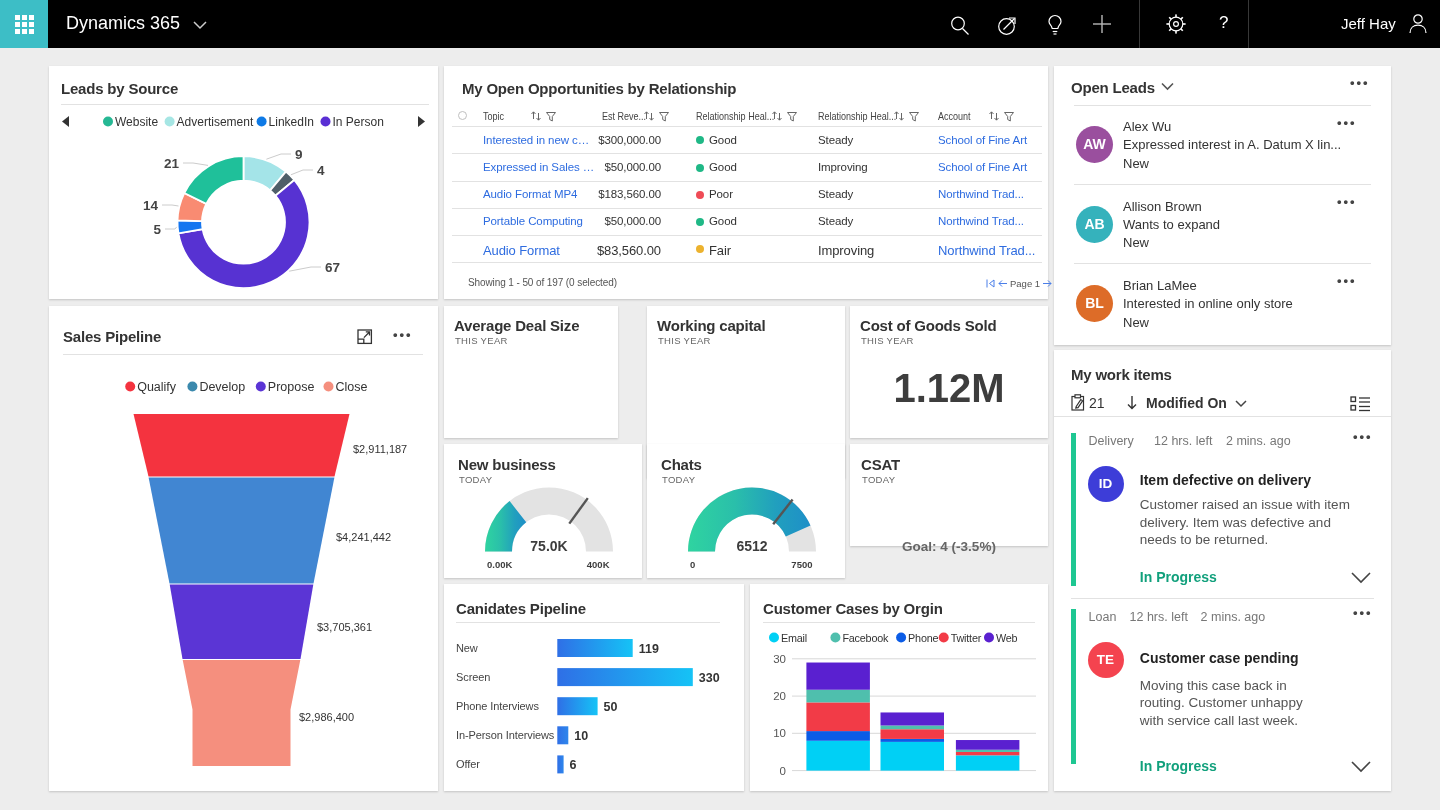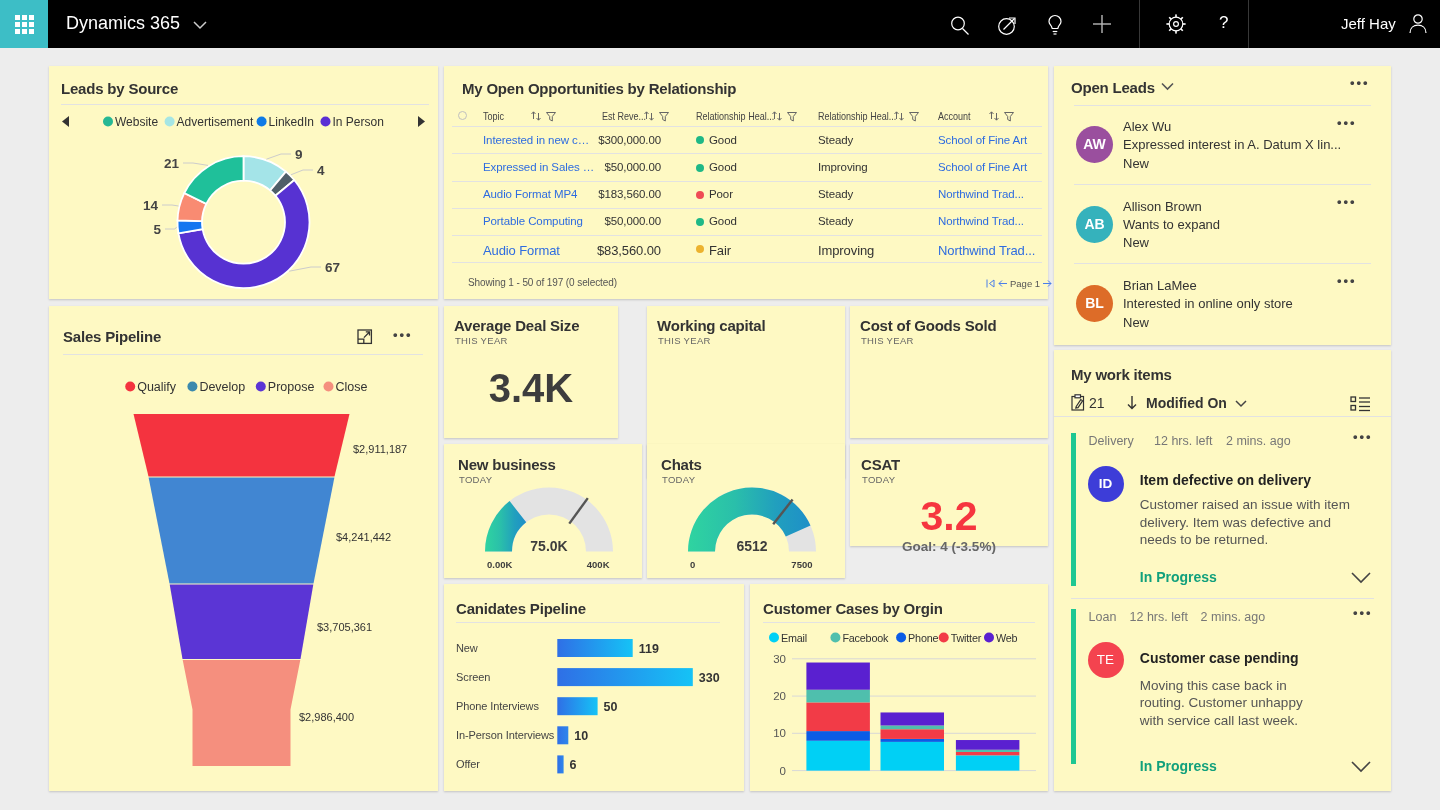--- a/index.html
+++ b/index.html
@@ -1,16 +1,16 @@
 <!DOCTYPE html>
 <html><head><meta charset="utf-8"><style>
 *{margin:0;padding:0;box-sizing:border-box}
 html,body{width:1440px;height:810px;overflow:hidden;background:#ededed;
  font-family:"Liberation Sans",sans-serif;}
-.card{position:absolute;background:#fef9c3;box-shadow:0 0.5px 2px rgba(0,0,0,.18);}
+.card{position:absolute;background:#ffffff;box-shadow:0 0.5px 2px rgba(0,0,0,.18);}
 .ct{font-weight:bold;color:#333;font-size:15px;letter-spacing:-0.2px;}
 .hr{position:absolute;height:1px;background:#e2e2e2;}
 .dots{color:#444;font-size:13px;letter-spacing:2px;font-weight:bold;}
 .abs{position:absolute;}
 </style></head>
 <body>
 
 <div style="position:absolute;left:0;top:0;width:1440px;height:48px;background:#000">
  <div style="position:absolute;left:0;top:0;width:48px;height:48px;background:#3dbec6">
    <svg width="48" height="48">
@@ -269,29 +269,29 @@
 <polygon points="133.7,354 251.3,354 241.5,403.5 241.5,460 143.5,460 143.5,403.5" fill="#f58f7e"></polygon>
 <text x="304" y="147" font-size="11" fill="#333">$2,911,187</text>
 <text x="287" y="235" font-size="11" fill="#333">$4,241,442</text>
 <text x="268" y="325" font-size="11" fill="#333">$3,705,361</text>
 <text x="250" y="415" font-size="11" fill="#333">$2,986,400</text>
     </svg>
   </div>
 <div class="card" id="kpi1" style="left:444px;top:306px;width:174px;height:132px">
  <div class="ct abs" style="left:10px;top:11px">Average Deal Size</div>
  <div class="abs" style="left:11px;top:29px;font-size:9.5px;color:#666;letter-spacing:0.3px">THIS YEAR</div>
- <div class="abs" style="left:0;top:62px;width:100%;text-align:center;font-size:40px;line-height:40px;font-weight:bold;color:#3d3d3d">3.4K</div>
   </div>
 <div class="card" id="kpi2" style="left:647px;top:306px;width:198px;height:172px">
  <div class="ct abs" style="left:10px;top:11px">Working capital</div>
  <div class="abs" style="left:11px;top:29px;font-size:9.5px;color:#666;letter-spacing:0.3px">THIS YEAR</div>
   </div>
 <div class="card" id="kpi3" style="left:850px;top:306px;width:198px;height:132px">
  <div class="ct abs" style="left:10px;top:11px">Cost of Goods Sold</div>
  <div class="abs" style="left:11px;top:29px;font-size:9.5px;color:#666;letter-spacing:0.3px">THIS YEAR</div>
+ <div class="abs" style="left:0;top:62px;width:100%;text-align:center;font-size:40px;line-height:40px;font-weight:bold;color:#3d3d3d">1.12M</div>
   </div>
 <div class="card" id="gc1" style="left:444px;top:444px;width:198px;height:134px">
  <div class="ct abs" style="left:14px;top:12px">New business</div>
  <div class="abs" style="left:15px;top:29.5px;font-size:9.5px;color:#666;letter-spacing:0.3px">TODAY</div>
  <svg class="abs" style="left:0;top:0" width="198" height="134">
       <defs>
         <linearGradient id="grad1" x1="0" y1="0" x2="1" y2="0">
       <stop offset="0" stop-color="#2fd4a0"></stop>
           <stop offset="0.38" stop-color="#2abfaa"></stop>
           <stop offset="0.72" stop-color="#219fbe"></stop>
@@ -322,21 +322,20 @@
       <path d="M41.00 107.50 A64 64 0 0 1 163.47 81.47 L138.80 92.45 A37 37 0 0 0 68.00 107.50 Z" fill="url(#grad2)"></path>
       <line x1="126.2" y1="80.3" x2="145.6" y2="55.5" stroke="#555" stroke-width="2.4"></line>
   <text x="105" y="107" font-size="14" font-weight="bold" fill="#3d3d3d" text-anchor="middle">6512</text>
   <text x="43" y="123.5" font-size="9.5" font-weight="bold" fill="#3d3d3d">0</text>
   <text x="165.5" y="123.5" font-size="9.5" font-weight="bold" fill="#3d3d3d" text-anchor="end">7500</text>
  </svg>
   </div>
 <div class="card" id="gc3" style="left:850px;top:444px;width:198px;height:102px">
  <div class="ct abs" style="left:11px;top:12px">CSAT</div>
  <div class="abs" style="left:12px;top:29.5px;font-size:9.5px;color:#666;letter-spacing:0.3px">TODAY</div>
- <div class="abs" style="left:0;top:51.5px;width:100%;text-align:center;font-size:41px;line-height:41px;font-weight:bold;color:#f6353f">3.2</div>
  <div class="abs" style="left:0;top:94.5px;width:100%;text-align:center;font-size:13.5px;font-weight:bold;color:#666">Goal: 4 (-3.5%)</div>
   </div>
 <div class="card" id="cand" style="left:444px;top:584px;width:300px;height:207px">
  <div class="ct abs" style="left:12px;top:16px">Canidates Pipeline</div>
  <div class="hr" style="left:12px;top:38px;width:264px"></div>
  <div class="abs" style="left:12px;top:57.5px;font-size:11px;letter-spacing:-0.1px;color:#444">New</div>
     <div class="abs" style="left:12px;top:86.6px;font-size:11px;letter-spacing:-0.1px;color:#444">Screen</div>
     <div class="abs" style="left:12px;top:115.69999999999999px;font-size:11px;letter-spacing:-0.1px;color:#444">Phone Interviews</div>
     <div class="abs" style="left:12px;top:144.79999999999998px;font-size:11px;letter-spacing:-0.1px;color:#444">In-Person Interviews</div>
     <div class="abs" style="left:12px;top:173.89999999999998px;font-size:11px;letter-spacing:-0.1px;color:#444">Offer</div>
@@ -447,21 +446,21 @@
         <path d="M1 1 L10 10 L19 1" fill="none" stroke="#444" stroke-width="1.6"></path>
       </svg>
     </div>
  <div class="hr" style="left:17px;top:248.3px;width:303px"></div>
  <div class="abs" style="left:0;top:258px;width:337px">
  <div class="abs" style="left:17px;top:0.5px;width:4.5px;height:155.5px;background:#1ec792"></div>
  <div class="abs" style="left:34.6px;top:1.5px;font-size:12.5px;color:#777">Loan</div>
  <div class="abs" style="left:75.5px;top:1.5px;font-size:12.5px;color:#777">12 hrs. left</div>
  <div class="abs" style="left:146.6px;top:1.5px;font-size:12.5px;color:#777">2 mins. ago</div>
  <div class="dots abs" style="left:299px;top:-3px">•••</div>
- <div class="abs" style="left:33.5px;top:33.7px;width:36px;height:36px;border-radius:50%;background:#f4434f;color:#fff;font-size:13.5px;font-weight:normal;text-align:center;line-height:36px">TE</div>
+ <div class="abs" style="left:33.5px;top:33.7px;width:36px;height:36px;border-radius:50%;background:#f4434f;color:#fff;font-size:13.5px;font-weight:bold;text-align:center;line-height:36px">TE</div>
  <div class="abs" style="left:85.8px;top:41.5px;font-size:14px;font-weight:bold;color:#222">Customer case pending</div>
  <div class="abs" style="left:85.8px;top:68.5px">
         <div style="font-size:13.5px;color:#555;line-height:17.7px">Moving this case back in</div>
         <div style="font-size:13.5px;color:#555;line-height:17.7px">routing. Customer unhappy</div>
         <div style="font-size:13.5px;color:#555;line-height:17.7px">with service call last week.</div>
       </div>
  <div class="abs" style="left:85.8px;top:149.5px;font-size:14px;font-weight:bold;color:#11a07c">In Progress</div>
  <svg class="abs" style="left:297px;top:152.5px" width="21" height="12">
         <path d="M1 1 L10 10 L19 1" fill="none" stroke="#444" stroke-width="1.6"></path>
       </svg>

